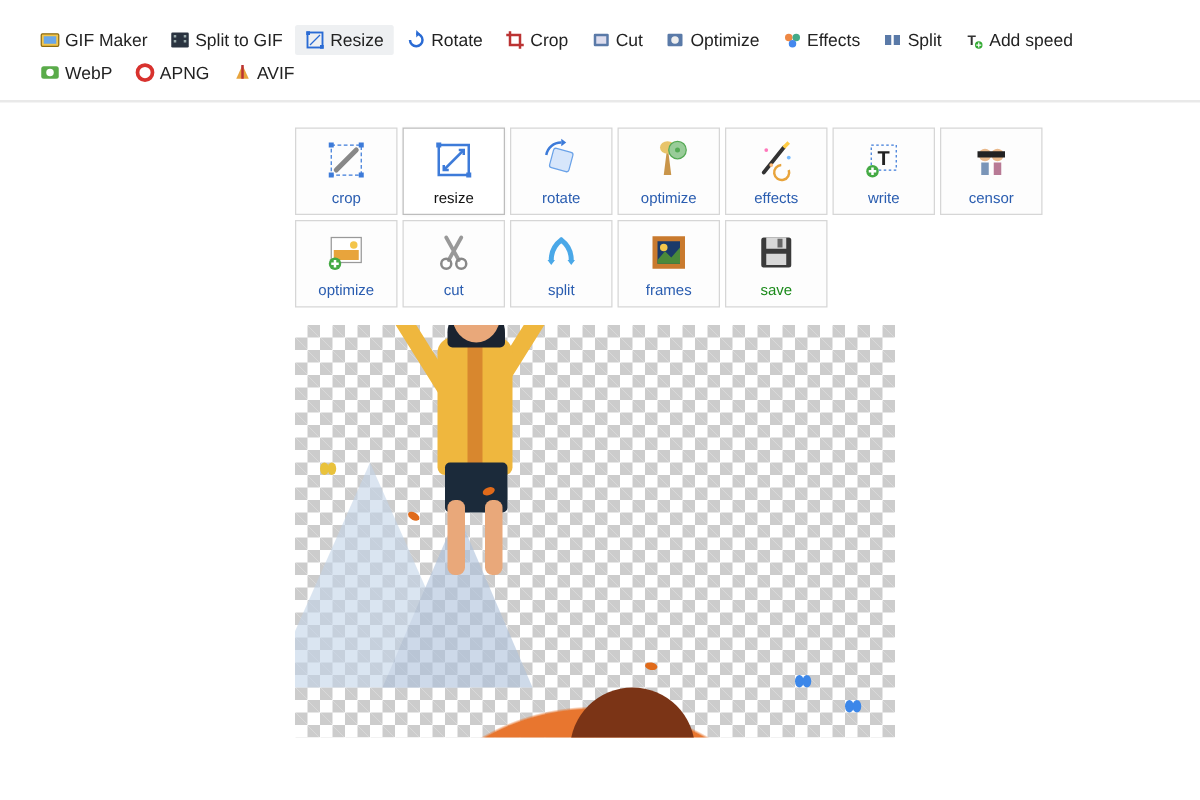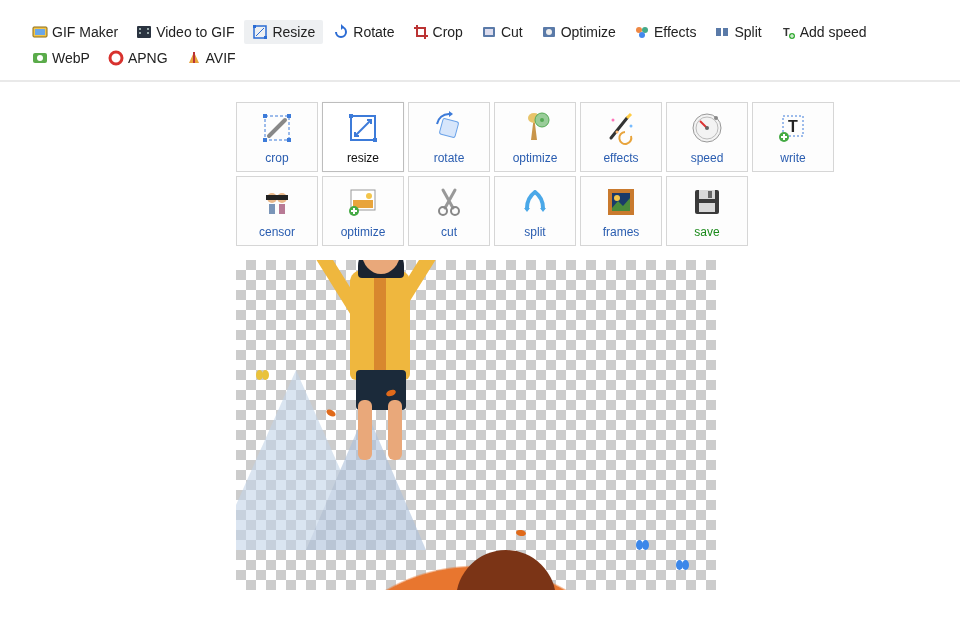--- a/index.html
+++ b/index.html
@@ -130,21 +130,21 @@
     <a class="navitem">
       <span class="ni-icon">
         <svg width="16" height="16">
           <rect x="1" y="2" width="14" height="12" rx="1" fill="#2a3340"></rect>
           <rect x="3" y="4" width="2" height="2" fill="#9aa"></rect>
           <rect x="3" y="8" width="2" height="2" fill="#9aa"></rect>
           <rect x="11" y="4" width="2" height="2" fill="#9aa"></rect>
           <rect x="11" y="8" width="2" height="2" fill="#9aa"></rect>
         </svg>
       </span>
-      <span>Video to GIF</span>
+      <span>Split to GIF</span>
     </a>
     <a class="navitem active">
       <span class="ni-icon">
         <svg width="16" height="16">
           <rect x="2" y="2" width="12" height="12" fill="none" stroke="#2a6bd4" stroke-width="1.5"></rect>
           <path d="M4 12 L12 4" stroke="#2a6bd4"></path>
           <rect x="1" y="1" width="3" height="3" fill="#2a6bd4"></rect>
           <rect x="12" y="12" width="3" height="3" fill="#2a6bd4"></rect>
         </svg>
       </span>
@@ -295,32 +295,20 @@
           <svg width="36" height="36">
             <path d="M8 28 L24 8" stroke="#333" stroke-width="3" stroke-linecap="round"></path>
             <path d="M24 8 L28 4" stroke="#fc4" stroke-width="3"></path>
             <circle cx="10" cy="10" r="1.5" fill="#f7b"></circle>
             <circle cx="28" cy="16" r="1.5" fill="#7bf"></circle>
             <circle cx="14" cy="22" r="1.5" fill="#fb7"></circle>
             <path d="M28 26 A6 6 0 1 1 22 22" stroke="#e8a43c" fill="none" stroke-width="2"></path>
           </svg>
         </div>
         <span>effects</span>
-      </div>
-      <div class="tool">
-        <div class="ticon">
-          <svg width="36" height="36">
-            <circle cx="18" cy="18" r="14" fill="#f3f3f3" stroke="#999"></circle>
-            <circle cx="18" cy="18" r="11" fill="none" stroke="#bbb"></circle>
-            <path d="M18 18 L11 11" stroke="#d33" stroke-width="2"></path>
-            <circle cx="18" cy="18" r="2" fill="#666"></circle>
-            <circle cx="27" cy="8" r="2" fill="#888"></circle>
-          </svg>
-        </div>
-        <span>speed</span>
       </div>
       <div class="tool">
         <div class="ticon">
           <svg width="36" height="36">
             <rect x="8" y="6" width="20" height="20" fill="none" stroke="#3d7bd9" stroke-dasharray="2 2"></rect>
             <text x="13" y="22" font-size="16" font-weight="bold" fill="#222">T</text>
             <circle cx="9" cy="27" r="5" fill="#4a4"></circle>
             <path d="M9 24 V30 M6 27 H12" stroke="#fff" stroke-width="2"></path>
           </svg>
         </div>

